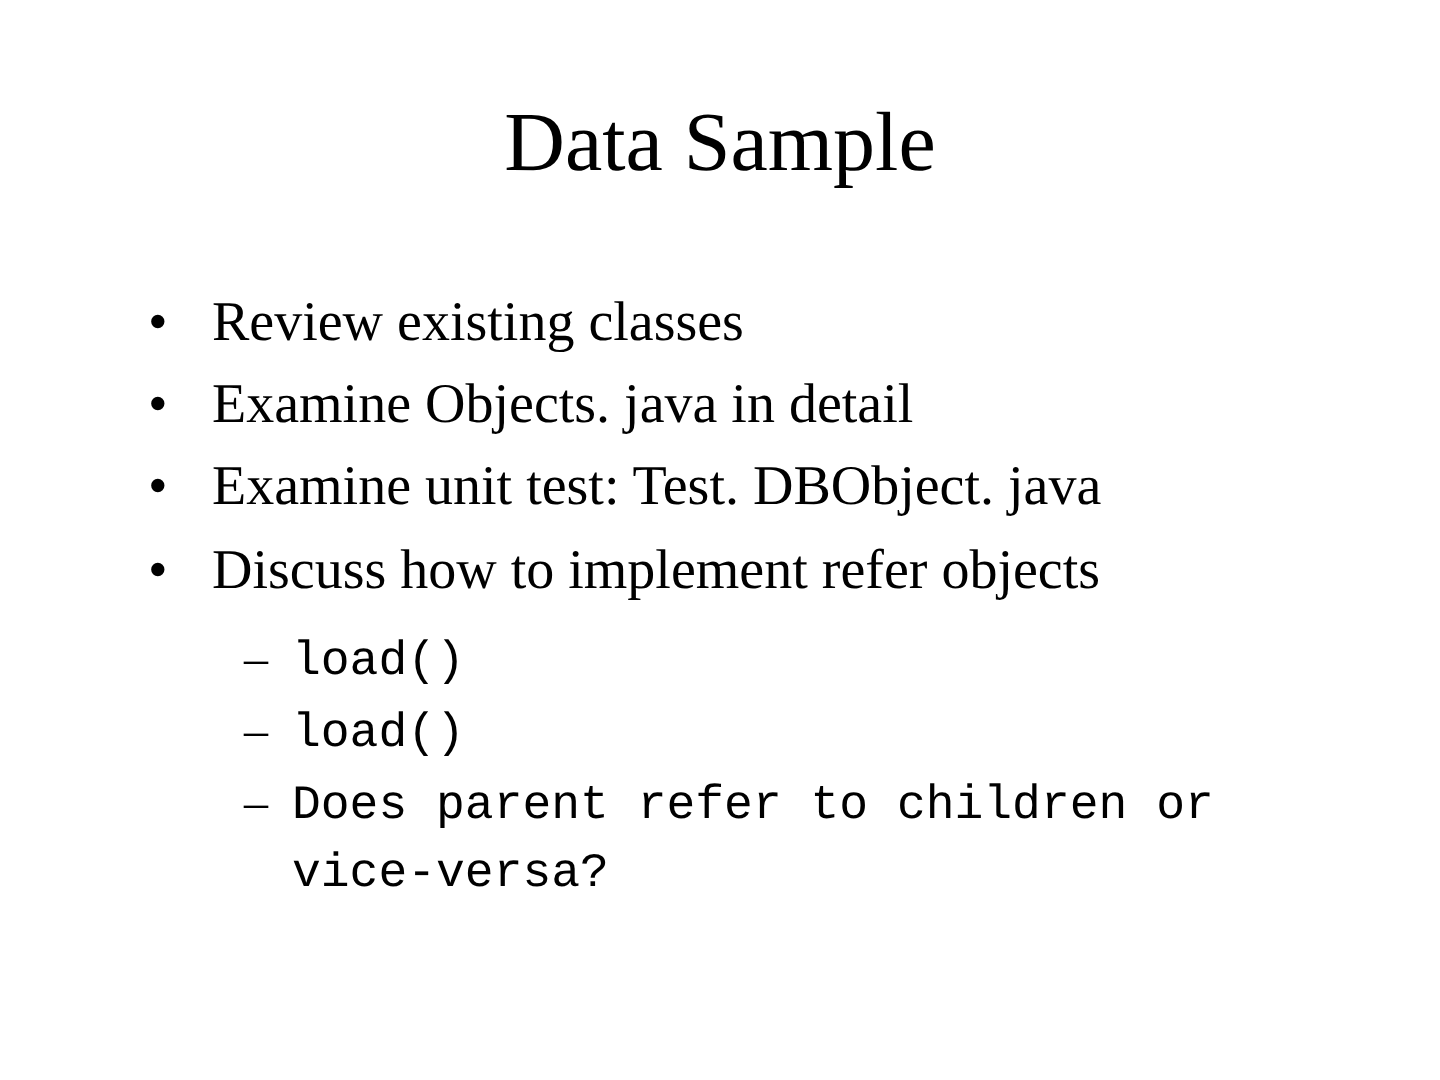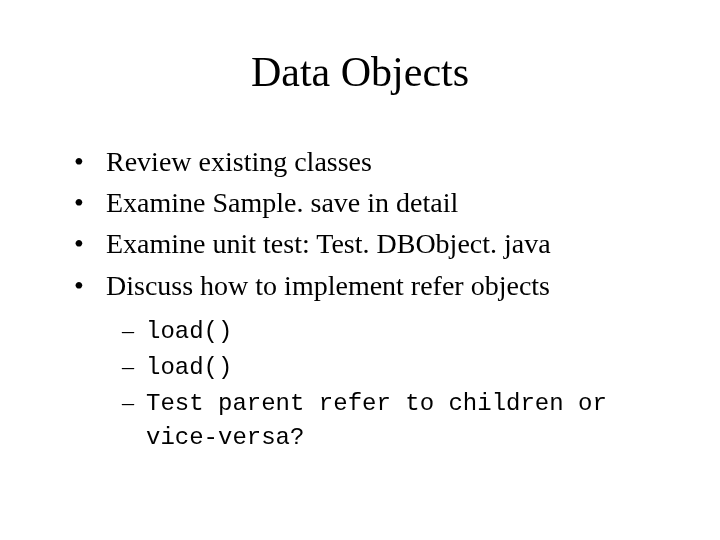--- a/index.html
+++ b/index.html
@@ -57,30 +57,30 @@
       text-align: left;
     }
     .sub-text {
       flex: 1;
       font-family: Liberation Mono, monospace;
     }
   </style>
 </head>
 <body>
 
-<h1 class="title">Data Objects</h1>
+<h1 class="title">Data Sample</h1>
 
 <ul class="bullet-list">
   <li class="bullet-item">
     <span class="bullet-marker">•</span>
     <span class="bullet-text">Review existing classes</span>
   </li>
   <li class="bullet-item">
     <span class="bullet-marker">•</span>
-    <span class="bullet-text">Examine Sample. save in detail</span>
+    <span class="bullet-text">Examine Objects. java in detail</span>
   </li>
   <li class="bullet-item">
     <span class="bullet-marker">•</span>
     <span class="bullet-text">Examine unit test: Test. DBObject. java</span>
   </li>
   <li class="bullet-item">
     <span class="bullet-marker">•</span>
     <span class="bullet-text">Discuss how to implement refer objects</span>
   </li>
 </ul>
@@ -89,15 +89,15 @@
   <li class="sub-item">
     <span class="sub-marker">–</span>
     <span class="sub-text">load()</span>
   </li>
   <li class="sub-item">
     <span class="sub-marker">–</span>
     <span class="sub-text">load()</span>
   </li>
   <li class="sub-item">
     <span class="sub-marker">–</span>
-    <span class="sub-text">Test parent refer to children or vice-versa?</span>
+    <span class="sub-text">Does parent refer to children or vice-versa?</span>
   </li>
 </ul>
 
 </body></html>

